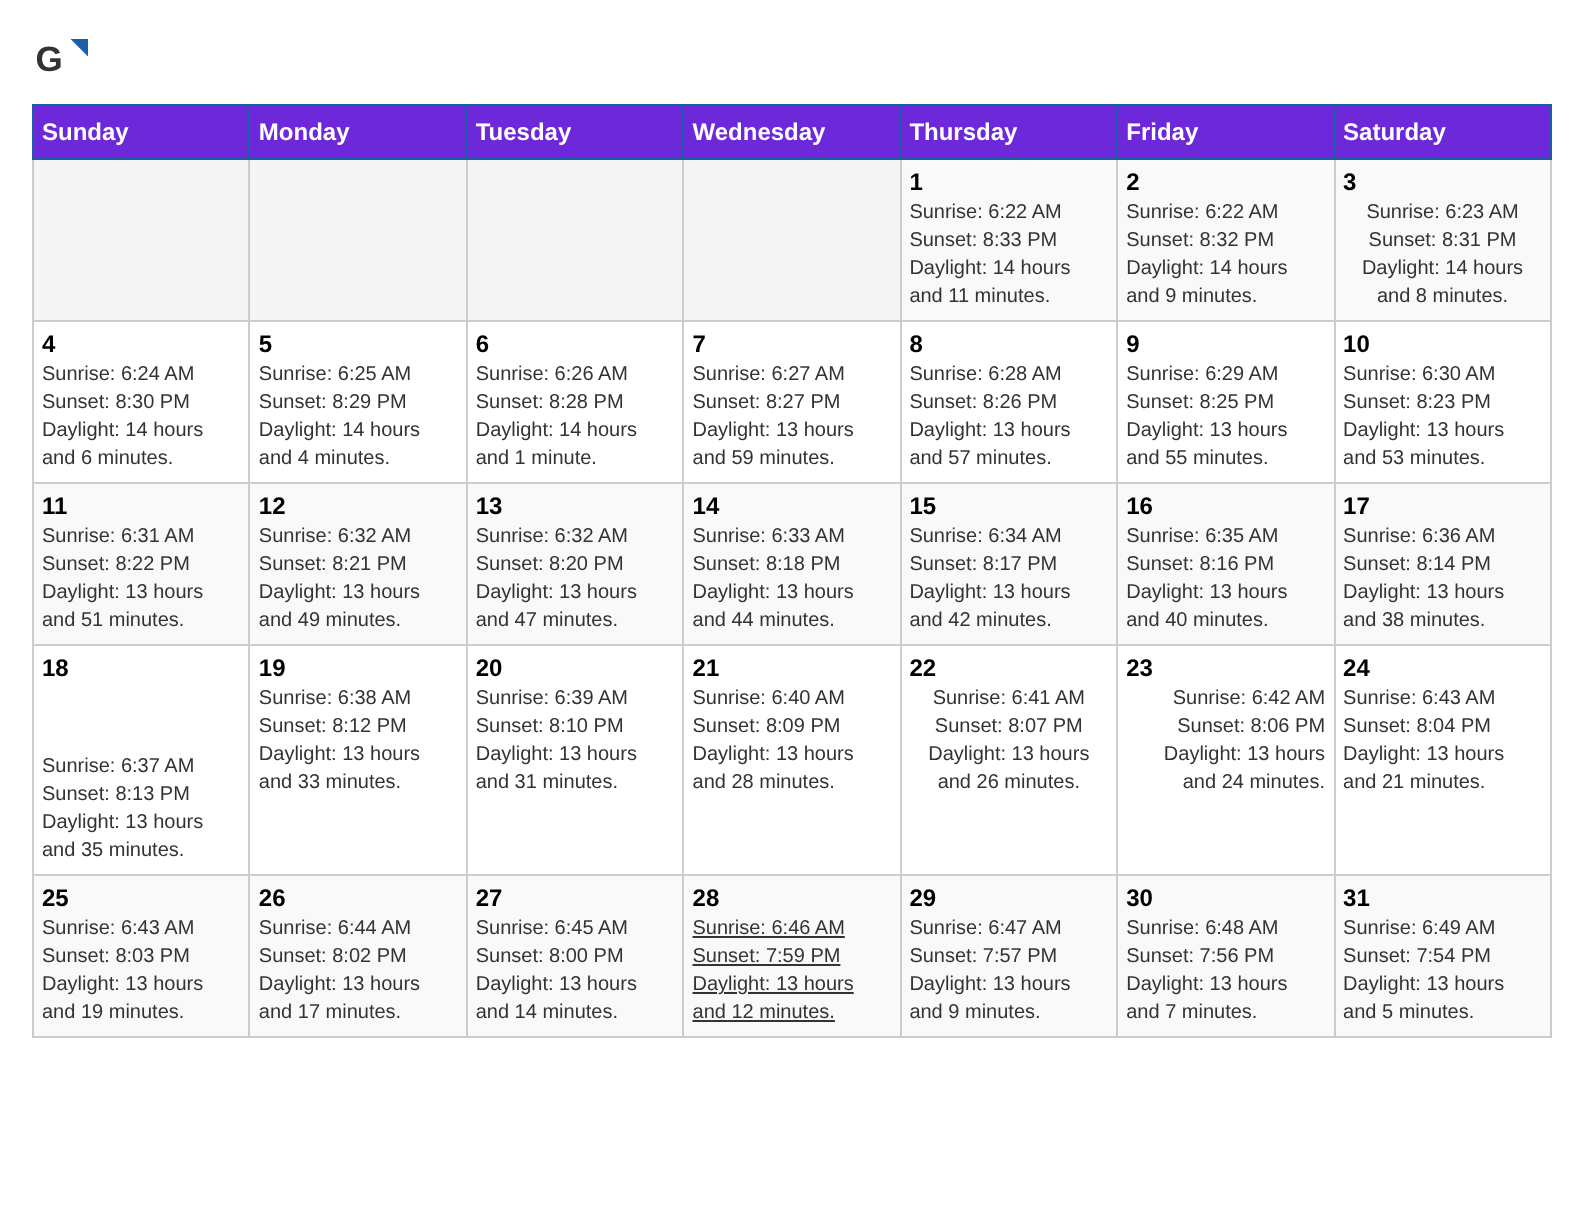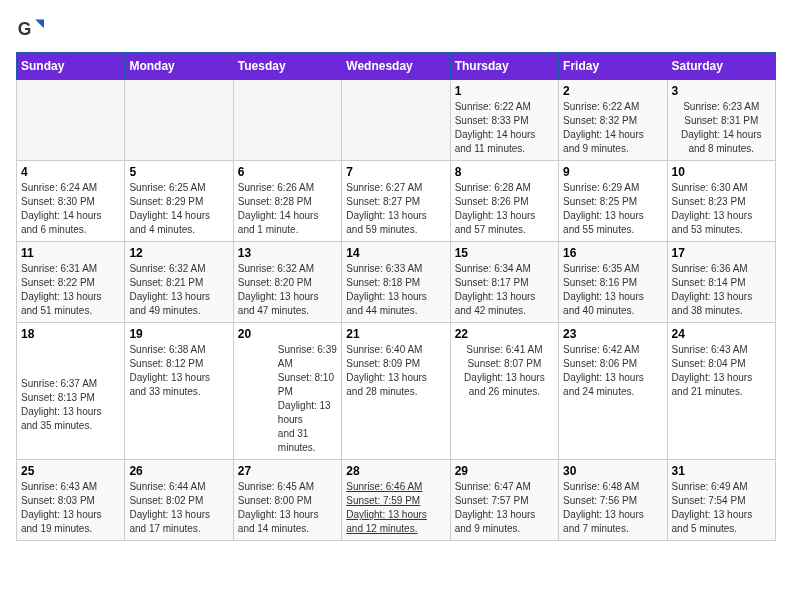--- a/index.html
+++ b/index.html
@@ -261,42 +261,42 @@
         </td>
         <td>
           <span class="day-number">19</span>
           <div class="day-info" style="white-space: pre-line;">Sunrise: 6:38 AM
 Sunset: 8:12 PM
 Daylight: 13 hours
 and 33 minutes.</div>
         </td>
         <td>
           <span class="day-number">20</span>
-          <div class="day-info" style="white-space: pre-line; margin-left: 40px;">Sunrise: 6:39 AM
+          <div class="day-info" style="white-space: pre-line;">Sunrise: 6:39 AM
 Sunset: 8:10 PM
 Daylight: 13 hours
 and 31 minutes.</div>
         </td>
         <td>
           <span class="day-number">21</span>
           <div class="day-info" style="white-space: pre-line;">Sunrise: 6:40 AM
 Sunset: 8:09 PM
 Daylight: 13 hours
 and 28 minutes.</div>
         </td>
         <td>
           <span class="day-number">22</span>
           <div class="day-info" style="white-space: pre-line; text-align: center;">Sunrise: 6:41 AM
 Sunset: 8:07 PM
 Daylight: 13 hours
 and 26 minutes.</div>
         </td>
         <td>
           <span class="day-number">23</span>
-          <div class="day-info" style="white-space: pre-line;">Sunrise: 6:42 AM
+          <div class="day-info" style="white-space: pre-line; text-align: right;">Sunrise: 6:42 AM
 Sunset: 8:06 PM
 Daylight: 13 hours
 and 24 minutes.</div>
         </td>
         <td>
           <span class="day-number">24</span>
           <div class="day-info" style="white-space: pre-line;">Sunrise: 6:43 AM
 Sunset: 8:04 PM
 Daylight: 13 hours
 and 21 minutes.</div>

